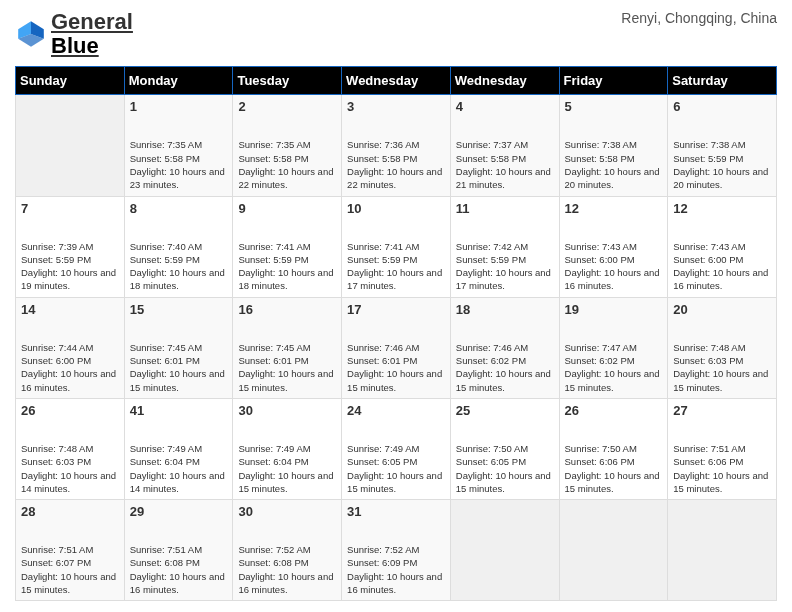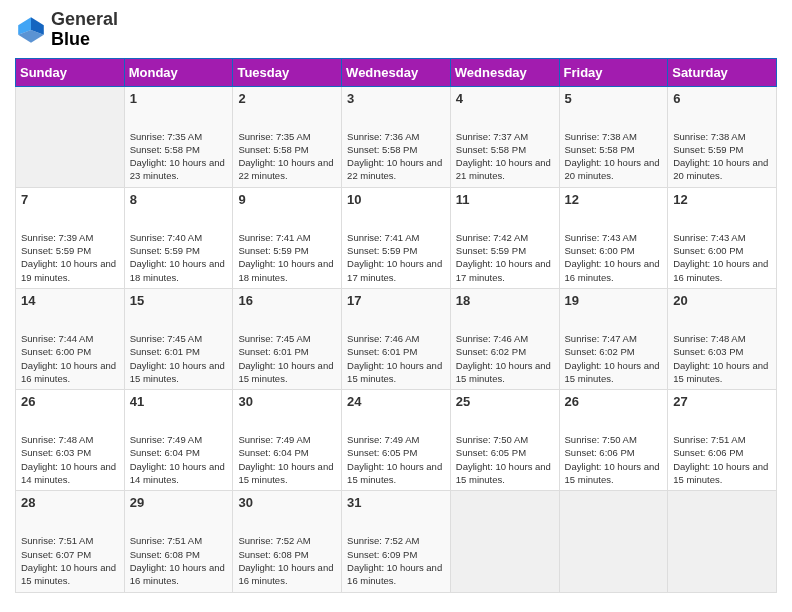--- a/index.html
+++ b/index.html
@@ -19,24 +19,25 @@
       justify-content: space-between;
       align-items: flex-start;
       margin-bottom: 8px;
     }
     .logo {
       display: flex;
       align-items: center;
       gap: 4px;
     }
     .logo-text {
-      font-size: 18px;
+      font-size: 22px;
       font-weight: bold;
       color: #333;
       line-height: 1.1;
+      text-decoration: underline;
     }
     .logo-text .blue { color: #000000; }
     .logo-icon {
       width: 32px;
       height: 32px;
     }
     .title-block {
       text-align: right;
     }
     .month-title {
@@ -48,21 +49,21 @@
     .subtitle {
       font-size: 14px;
       color: #555;
     }
     table {
       width: 100%;
       border-collapse: collapse;
       border: 1px solid #ccc;
     }
     thead tr {
-      background: #a21caf;
+      background: #000000;
       color: #fff;
     }
     thead th {
       padding: 6px 4px;
       font-size: 13px;
       font-weight: bold;
       text-align: left;
       border: 1px solid #1565c0;
     }
     tbody tr {
@@ -109,20 +110,21 @@
         <polygon points="20,4 36,14 36,26 20,20" fill="#1565c0"></polygon>
         <polygon points="20,4 4,14 4,26 20,20" fill="#42a5f5"></polygon>
         <polygon points="4,26 20,36 36,26 20,20" fill="#1565c0" opacity="0.7"></polygon>
       </svg>
       <div class="logo-text">
         <div><span>General</span></div>
         <div><span class="blue">Blue</span></div>
       </div>
     </div>
     <div class="title-block">
+      <div class="subtitle">Renyi, Chongqing, China</div>
     </div>
   </div>
 
   <table>
     <thead>
       <tr>
       <th>Sunday</th>
           <th>Monday</th>
           <th>Tuesday</th>
           <th>Wednesday</th>

